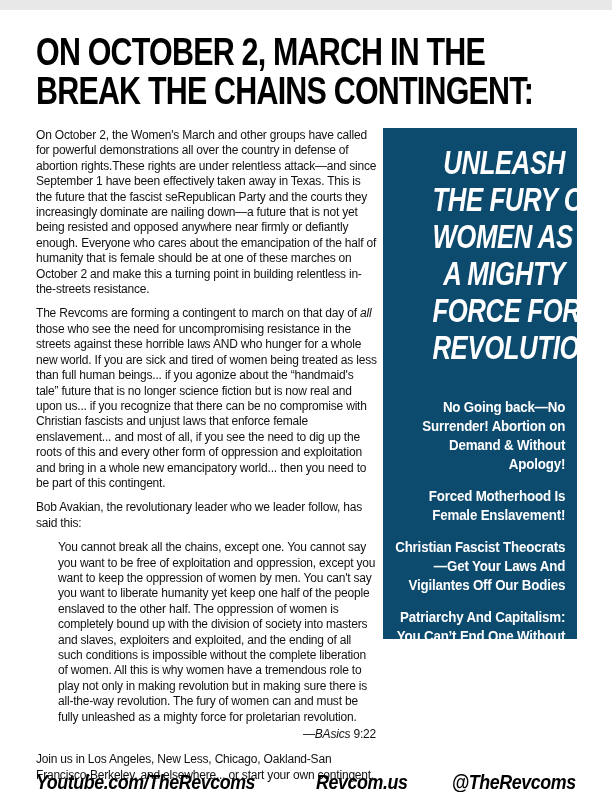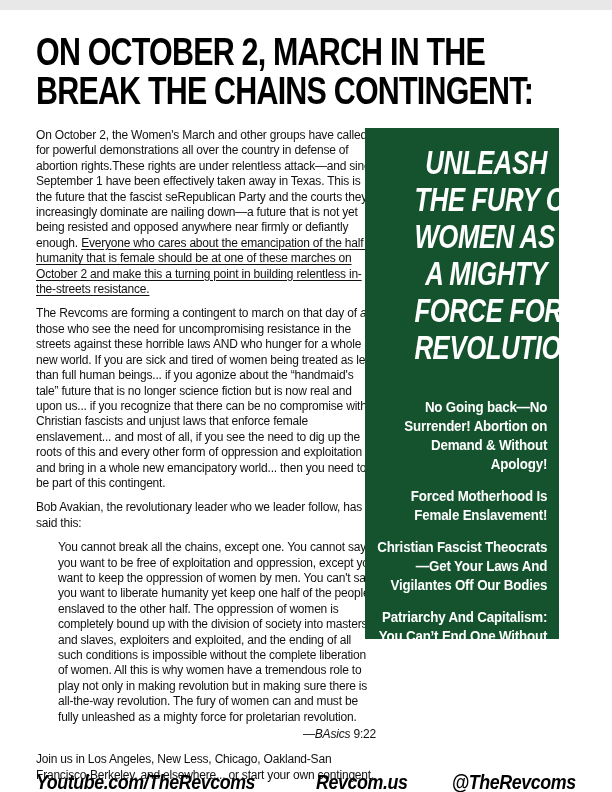--- a/index.html
+++ b/index.html
@@ -14,27 +14,27 @@
     display:block;font-size:39px;line-height:39px;font-weight:bold;
     letter-spacing:-1px;transform:scaleX(0.78);transform-origin:0 50%;
     white-space:nowrap;
   }
   
   .main{
     position:absolute;top:118px;left:36px;width:342px;
     font-size:12px;line-height:15.4px;letter-spacing:-0.2px;
   }
   .main p{margin:0 0 9px 0;}
-  .u{text-decoration:underline;text-underline-offset:2px;}
+  .u{text-underline-offset:2px;}
   .quote{margin:3px 0 0 22px;}
   .attr{margin:2px 2px 10px 22px;text-align:right;}
   
   .sidebar{
-    position:absolute;left:365px;top:118px;width:194px;height:511px;
-    background:#14532d;color:#fff;box-sizing:border-box;padding:14px 12px 0 12px;
+    position:absolute;left:383px;top:118px;width:194px;height:511px;
+    background:#0c4a6e;color:#fff;box-sizing:border-box;padding:14px 12px 0 12px;
   }
   .headline{text-align:right;margin-top:2px;}
   .hl-line{
     display:block;font-size:33px;line-height:37px;font-weight:bold;font-style:italic;
     transform:scaleX(0.78);transform-origin:100% 50%;white-space:nowrap;letter-spacing:-0.5px;
   }
   .slogans{margin-top:32px;text-align:right;}
   .slogan{
     width:185px;transform:scaleX(0.92);transform-origin:0 0;
     font-size:14.5px;line-height:19px;font-weight:bold;letter-spacing:-0.2px;

